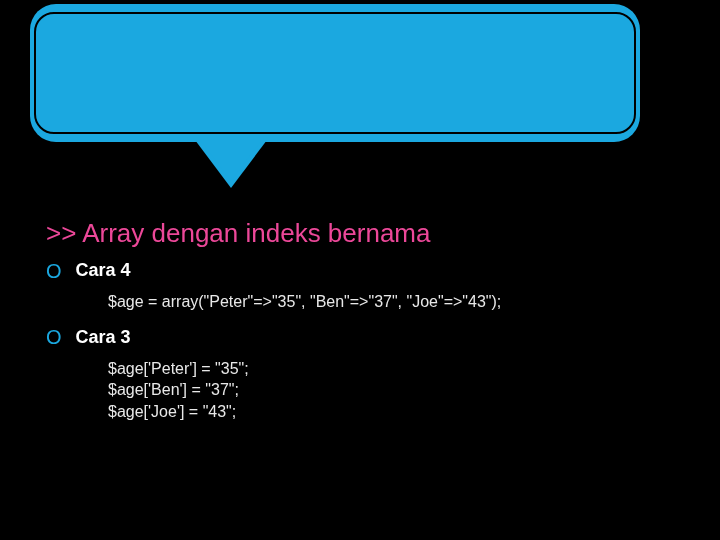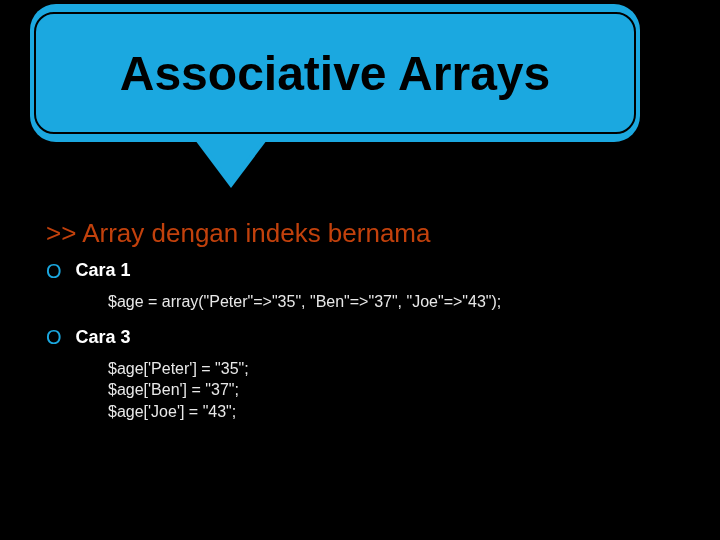--- a/index.html
+++ b/index.html
@@ -58,21 +58,21 @@
     height: 0;
     border-left: 30px solid transparent;
     border-right: 30px solid transparent;
     border-top: 40px solid #1ba8e0;
   }
   .subtitle {
     position: absolute;
     top: 218px;
     left: 46px;
     font-size: 26px;
-    color: #c2410c;
+    color: #ec4899;
   }
   .content {
     position: absolute;
     top: 260px;
     left: 46px;
     right: 30px;
   }
   .bullet-row {
     display: flex;
     align-items: center;
@@ -99,31 +99,30 @@
     font-family: Arial, Helvetica, sans-serif;
     line-height: 1.35;
     white-space: pre;
   }
 </style>
 </head>
 <body>
 
 <div class="title-block">
   <div class="title-block-outline"></div>
-  <div class="title-text">Associative Arrays</div>
 </div>
 <div class="pointer"></div>
 
 <div class="subtitle">&gt;&gt; Array dengan indeks bernama</div>
 
 <div class="content">
 
   <div class="bullet-row">
     <span class="bullet">O</span>
-    <span class="bullet-label">Cara 1</span>
+    <span class="bullet-label">Cara 4</span>
   </div>
   <div class="code-block">
     <div class="code-line">$age = array("Peter"=&gt;"35", "Ben"=&gt;"37", "Joe"=&gt;"43");</div>
   </div>
 
   <div class="bullet-row">
     <span class="bullet">O</span>
     <span class="bullet-label">Cara 3</span>
   </div>
   <div class="code-block">

